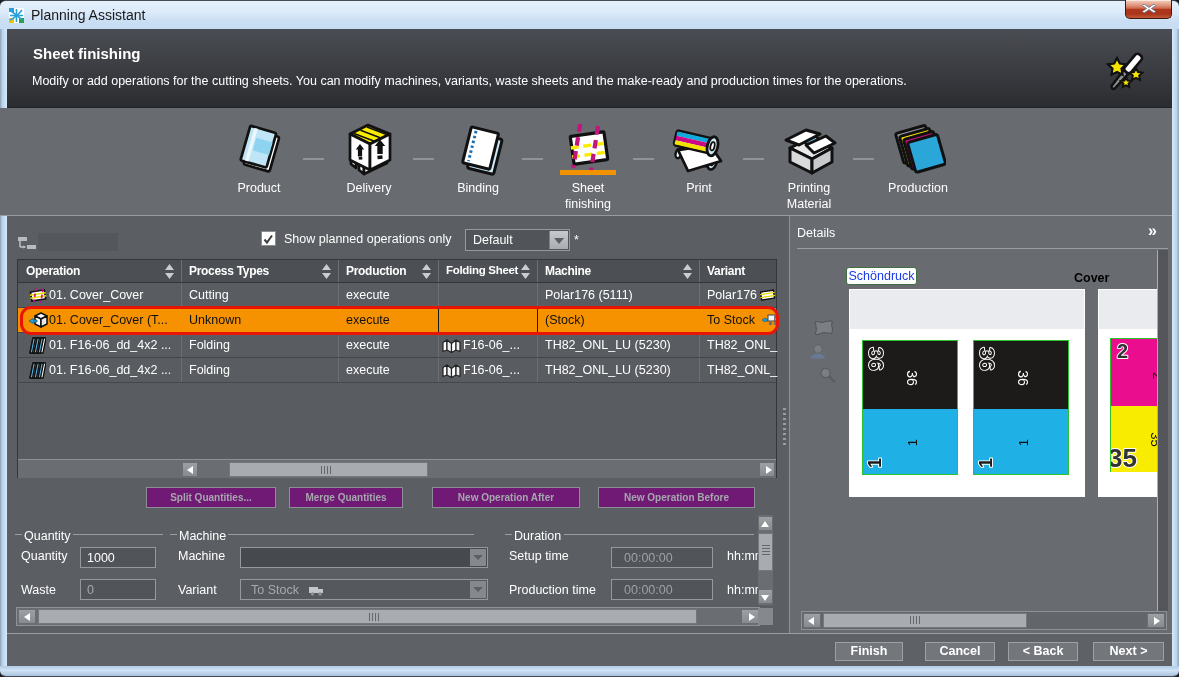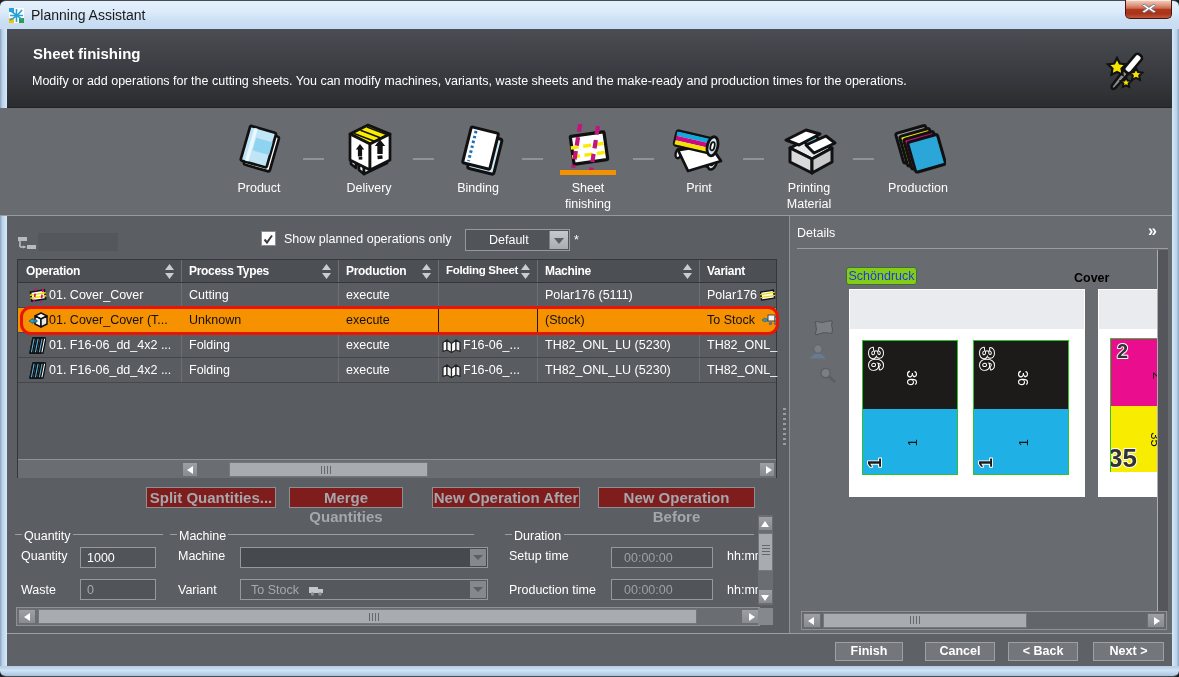--- a/index.html
+++ b/index.html
@@ -27,22 +27,22 @@
 #hd-desc { left:25px; top:45px; font-size:12.5px; color:#fff; }
 #stepbar { left:0px; top:108px; width:1172px; height:108px; background:#686b70; border-bottom:1px solid #97999d;}
 .steplabel { position:absolute; font-size:12.5px; color:#fff; text-align:center; top:72px; width:120px; line-height:16px;}
 .dash { position:absolute; top:50px; width:21px; height:1.5px; background:#90939a; }
 #selline { position:absolute; left:-28px; top:62px; width:56px; height:5px; background:#f39200; }
 #leftpanel { left:7px; top:216px; width:782px; height:419px; background:#5b5e63; }
 #rightpanel { left:789px; top:216px; width:383px; height:419px; background:#686b70; }
 #bottombar { left:7px; top:633px; width:1165px; height:33px; background:#5e6166; border-top:1px solid #9a9da2;}
 .btn { position:absolute; background:#73767b; border:1px solid #9da0a5; color:#fff; font-weight:bold;
   font-size:12.5px; text-align:center; height:19px; line-height:17px; }
-.gbtn { position:absolute; background:#7f1d1d; border:1px solid #8c8f94; color:#a4a7ac; font-weight:bold;
-  font-size:15px; text-align:center; height:21px; line-height:19px; }
+.gbtn { position:absolute; background:#701a75; border:1px solid #8c8f94; color:#a4a7ac; font-weight:bold;
+  font-size:10px; text-align:center; height:21px; line-height:19px; }
 .in { position:absolute; background:#515459; border:1px solid #95989d; color:#fff; font-size:12.5px; }
 .lbl { position:absolute; font-size:12.5px; color:#fff; }
 .glbl { position:absolute; font-size:12.5px; color:#fff; }
 .row { position:absolute; left:0; width:758px; height:25px; color:#fff; font-size:12.5px; border-bottom:1px solid #45474b; }
 .row span { white-space:nowrap;text-align:right; }
 .gline { position:absolute; height:1px; background:#9a9da2; }
 .in.dis span { color:#a6a9ae; }
 .sbtn { position:absolute; background:linear-gradient(180deg,#9da0a5,#888b90); border:1px solid #6a6d72; }
 .sthumb { position:absolute; background:#a8abb0; border:1px solid #74777c; }
 .tri-l { position:absolute; left:4px; top:3px; width:0; height:0; border-top:4.5px solid transparent; border-bottom:4.5px solid transparent; border-right:6px solid #fff; }
@@ -203,21 +203,21 @@
     <rect x="9" y="8" width="9" height="4" fill="#b8bbc0"></rect>
   </svg>
   <div class="abs" style="left:31px; top:17px; width:80px; height:18px; background:#54575c;"></div>
   <div class="abs" style="left:254px; top:15px; width:15px; height:15px; background:#fff; border:1px solid #898c91;">
     <svg width="13" height="13" viewBox="0 0 13 13">
         <polyline points="2.5,6.5 5,9.5 10,2.5" fill="none" stroke="#3c3e42" stroke-width="2"></polyline>
       </svg>
   </div>
   <div class="lbl" style="left:277px; top:16px;">Show planned operations only</div>
   <div class="in" style="left:458px; top:13px; width:105px; height:22px;">
-    <span style="position:absolute; left:7px; top:3px;margin-left:16px;">Default</span>
+    <span style="position:absolute; left:7px; top:3px;">Default</span>
     <div class="abs" style="right:1px; top:1px; width:19px; height:18px; background:linear-gradient(180deg,#c6c9ce,#a9acb1); border-left:1px solid #7e8186;">
       <div style="position:absolute; left:4px; top:7px; width:0; height:0; border-left:5.5px solid transparent; border-right:5.5px solid transparent; border-top:6px solid #5c5f64;"></div>
     </div>
   </div>
   <div class="lbl" style="left:567px; top:17px;">*</div>
 
   <div class="abs" id="tbl" style="left:10px; top:43px; width:760px; height:219px; background:#595c61; border:1px solid #33363a;">
     <div class="abs" id="thead" style="left:0; top:0; width:758px; height:23px; background:#4c4f54; border-bottom:1px solid #33363a; color:#fff; font-weight:bold; font-size:12px; letter-spacing:-0.3px;">
       <span class="abs" style="left:8px; top:4px;">Operation</span>
       <span class="abs" style="left:171px; top:4px;">Process Types</span>
@@ -445,21 +445,21 @@
     <div class="sbtn" style="left:724px; top:1px; width:18px; height:15px;">
         <div class="tri-r" style="left:7px;"></div>
       </div>
   </div>
   <div class="abs" style="left:751px; top:392px; width:15px; height:17px; background:#85888d;"></div>
 </div>
 <div class="abs" id="rightpanel">
   <div class="lbl" style="left:7px; top:10px;">Details</div>
   <div class="abs" style="left:358px; top:6px; color:#fff; font-size:16px; font-weight:bold;">»</div>
   <div class="abs" style="left:7px; top:32px; width:371px; height:1px; background:#9a9da2;"></div>
-  <div class="abs" style="left:56px; top:51px; width:71px; height:18px; background:#84cc16; border:1px solid #3f6f3f; border-radius:3px; color:#1a3ae8; font-size:12.5px; text-align:center; line-height:16px;">Schöndruck</div>
+  <div class="abs" style="left:56px; top:51px; width:71px; height:18px; background:#ffffff; border:1px solid #3f6f3f; border-radius:3px; color:#1a3ae8; font-size:12.5px; text-align:center; line-height:16px;">Schöndruck</div>
   <div class="abs" style="left:284px; top:55px; color:#000000; font-weight:bold; font-size:12.5px;">Cover</div>
   <svg class="abs" style="left:23px; top:104px;" width="21" height="16" viewBox="0 0 21 16">
     <path d="M2.5 3 Q1 1.2 3.5 1.5 L9 2.5 L16 1 Q18.5 0.5 19.5 2 Q18 4 19 7 Q20.2 10.5 18.5 13.5 L11 12.5 L4.5 14.5 Q2 15 2.5 12.5 Q4 10 3 7 Z" fill="#7b7e83" stroke="#54575c" stroke-width="1.1"></path>
   </svg>
   <svg class="abs" style="left:19px; top:128px;" width="17" height="15" viewBox="0 0 17 15">
     <circle cx="9" cy="5" r="4.2" fill="#7b7e83" stroke="#60636a" stroke-width="1"></circle>
     <path d="M1 14.5 Q4 9.5 9 9.7 Q14 9.5 16.5 14.5 Z" fill="#687b94"></path>
   </svg>
   <svg class="abs" style="left:29px; top:151px;" width="18" height="18" viewBox="0 0 18 18">
     <circle cx="6.5" cy="6" r="4.6" fill="#7b7e83" stroke="#5a5d62" stroke-width="1.2"></circle>

